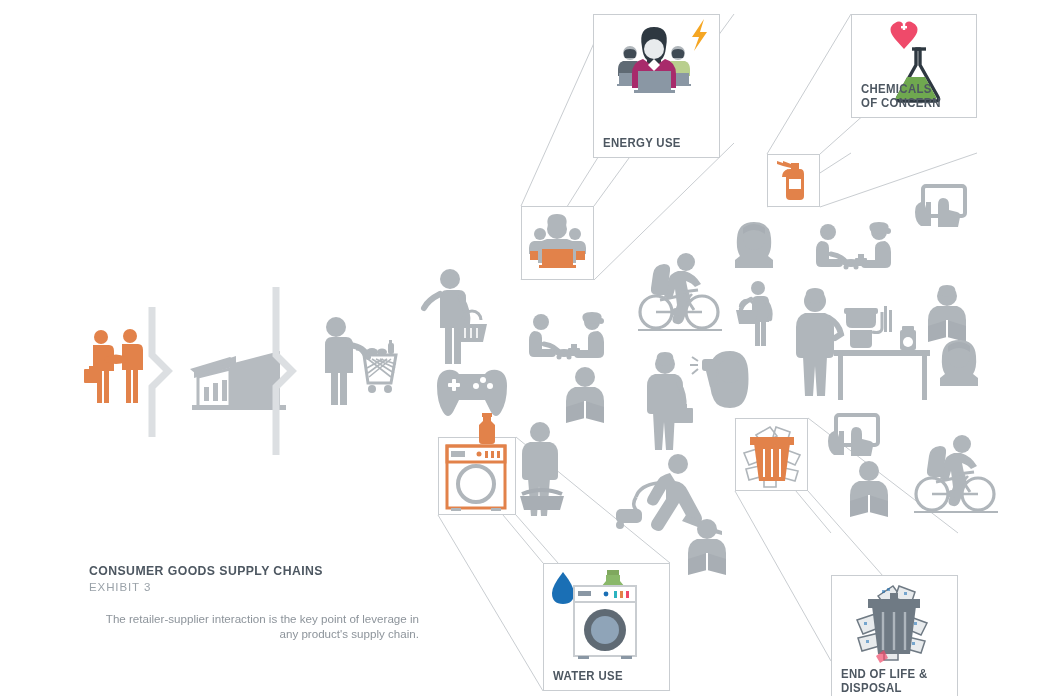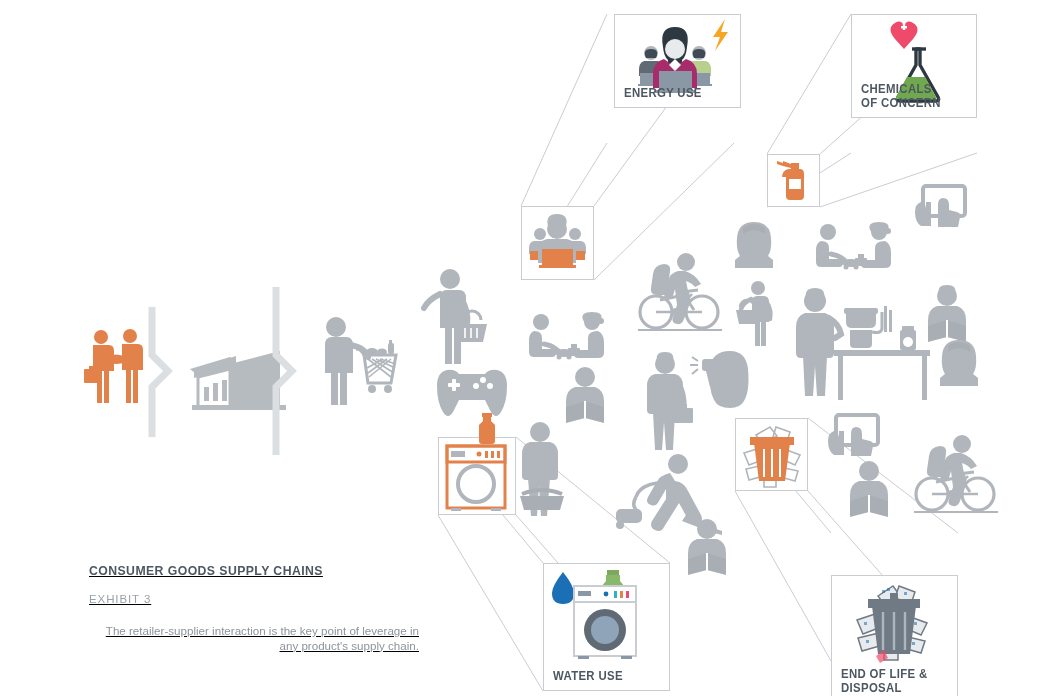--- a/index.html
+++ b/index.html
@@ -2,33 +2,33 @@
 <html><head>
 <meta charset="utf-8">
 <style>
   html,body{margin:0;padding:0;background:#ffffff;}
   body{
     width:1043px;height:696px;position:relative;overflow:hidden;
     font-family:"Liberation Sans", sans-serif;
     -webkit-font-smoothing:antialiased;
   }
   .stage{position:absolute;left:0;top:0;width:1043px;height:696px;}
-  .abs{position:absolute;text-decoration:underline;}
+  .abs{position:absolute;}
 
   
   #caption{left:89px;top:563px;width:330px;}
   #caption .title{
     font-family:"Liberation Sans Narrow","Liberation Sans",sans-serif;
     font-weight:bold;font-size:13.2px;letter-spacing:.45px;
     color:#4d5761;text-transform:uppercase;line-height:15px;
     transform:scaleX(.93);transform-origin:left center;
   }
   #caption .exhibit{
     font-size:11.5px;letter-spacing:.9px;color:#9aa2a9;
-    margin-top:15px;text-transform:uppercase;
+    margin-top:3px;text-transform:uppercase;
   }
   #caption .desc{
     margin-top:19px;font-size:11.6px;line-height:14.6px;color:#8d949b;text-align:right;
   }
 
   
   .panel{
     position:absolute;background:#fff;border:1.6px solid #c9cdd1;
     box-sizing:border-box;
   }
@@ -414,21 +414,21 @@
         </g>
         <path d="M18,24 l36,0 l-5,38 l-26,0 z" fill="#e2824a"></path>
         <rect x="14" y="18" width="44" height="8" fill="#e2824a"></rect>
         <g stroke="#ffffff" stroke-width="2">
             <path d="M28,30 v28 M36,30 v28 M44,30 v28"></path>
           </g>
       </g>
     </svg>
   </div>
 
-  <div class="panel" id="panel-energy" style="left:614px;top:14px;width:127px;height:94px;">
+  <div class="panel" id="panel-energy" style="left:593px;top:14px;width:127px;height:144px;">
     <svg width="124" height="112" viewBox="0 0 124 112" style="overflow:visible">
       <g transform="translate(24,10)">
         <circle cx="12" cy="28" r="7" fill="#b0b6bb"></circle>
         <path d="M5,36 q-5,2 -5,8 l0,7 l24,0 l0,-7 q0,-6 -5,-8 z" fill="#5f6a74"></path>
         <path d="M7,33 q-4,-9 5,-9 q9,0 5,9 z" fill="#3f4a54"></path>
         <rect x="1" y="48" width="22" height="11" fill="#8a97a4"></rect>
         <rect x="-1" y="59" width="26" height="2" fill="#8a97a4"></rect>
         <g transform="translate(48,0)">
           <circle cx="12" cy="28" r="7" fill="#b0b6bb"></circle>
           <path d="M5,36 q-5,2 -5,8 l0,7 l24,0 l0,-7 q0,-6 -5,-8 z" fill="#b9cf8e"></path>

